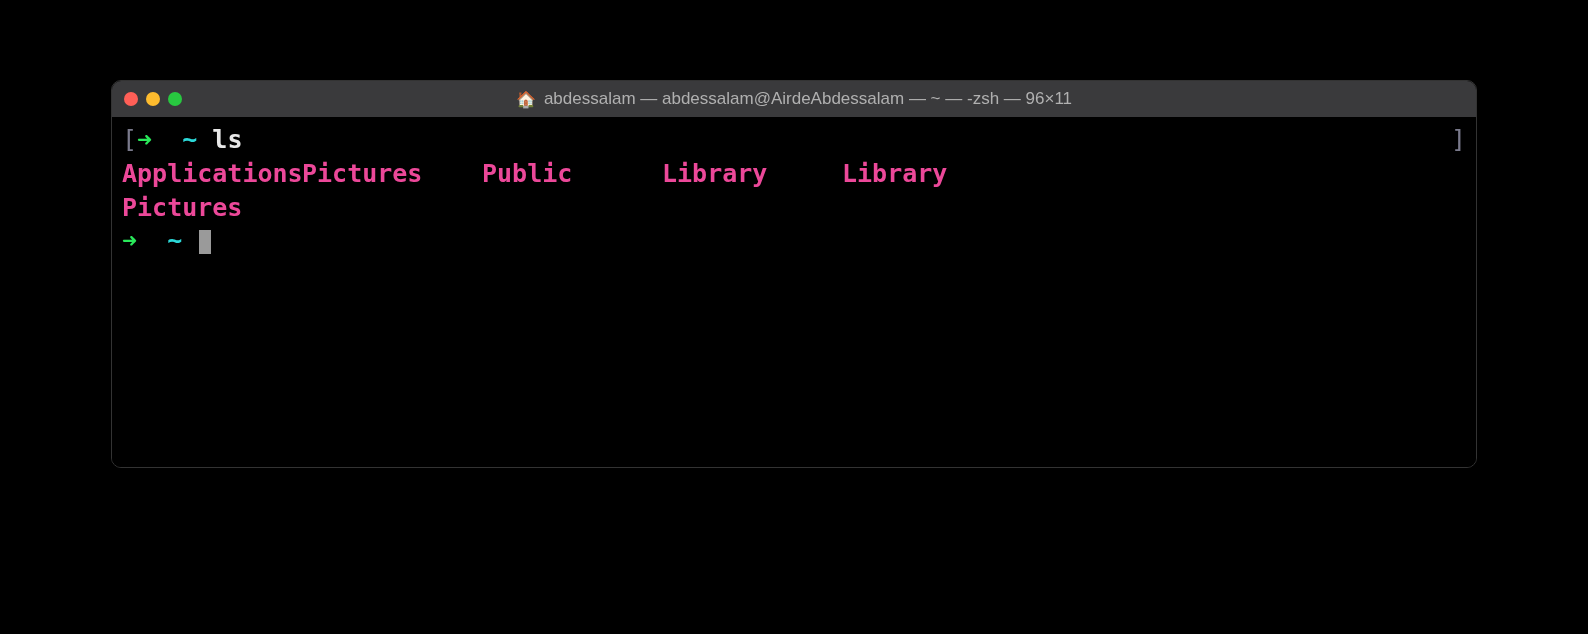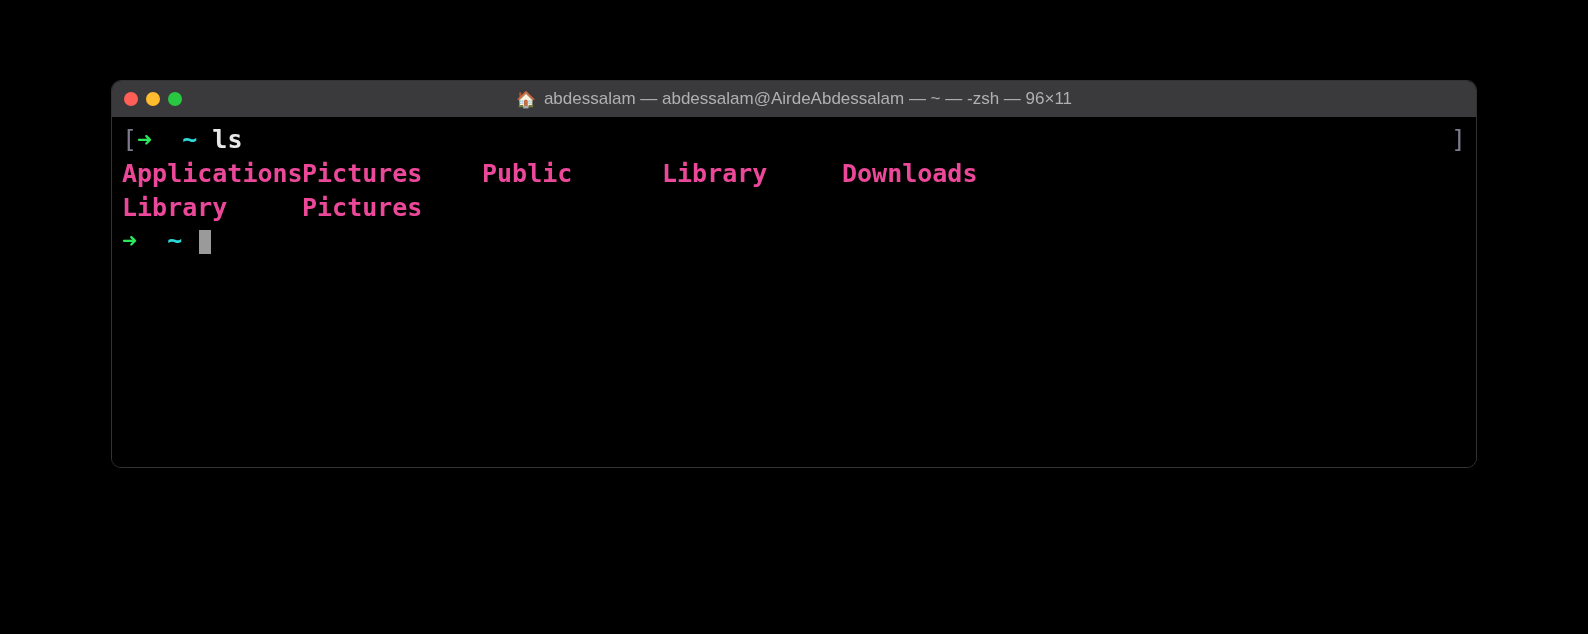--- a/index.html
+++ b/index.html
@@ -143,21 +143,20 @@
 
   <div class="terminal-body">
 
     <div class="line"><span class="bracket">[</span><span class="arrow">➜</span>  <span class="tilde">~</span> <span class="cmd">ls</span><span class="bracket" style="float:right;">]</span></div>
 
     <div class="ls-output">
       <span class="ls-item">Applications</span>
       <span class="ls-item">Pictures</span>
       <span class="ls-item">Public</span>
       <span class="ls-item">Library</span>
-      <span class="ls-item">Downloads</span>
       <span class="ls-item">Library</span>
       <span class="ls-item">Pictures</span>
       <span class="ls-item"></span>
     </div>
 
     <div class="line"><span class="arrow">➜</span>  <span class="tilde">~</span> <span class="cursor"></span></div>
 
   </div>
 
 </div>

